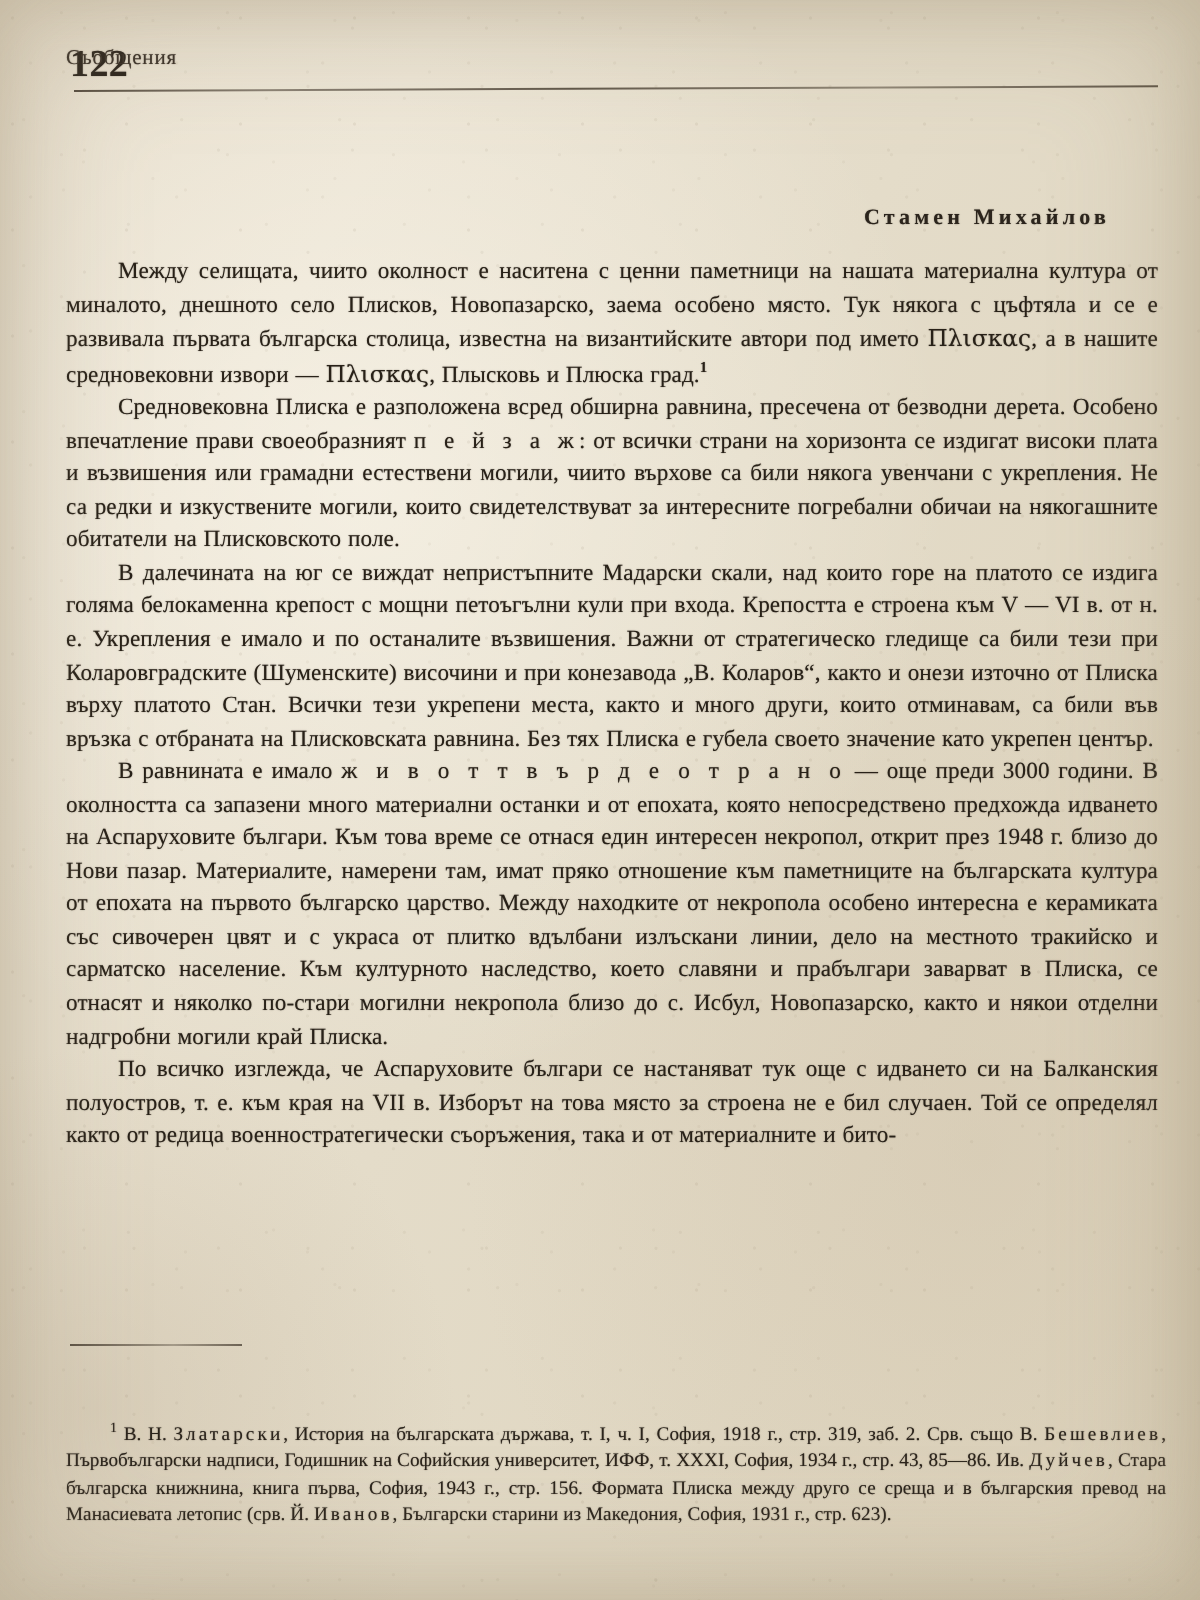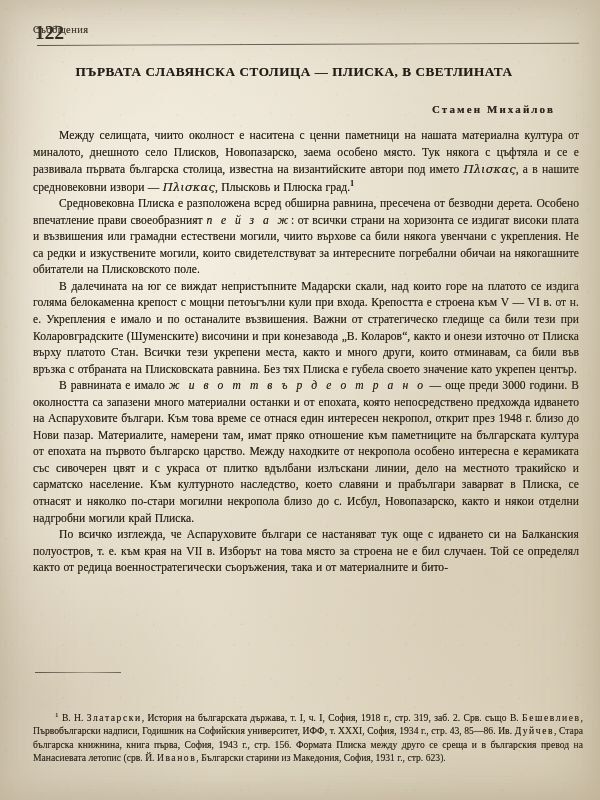--- a/index.html
+++ b/index.html
@@ -140,22 +140,22 @@
     margin: 0;
     font-size: 11.6px;
     line-height: 16.55px;
     text-align: justify;
     text-indent: 26px;
     letter-spacing: .05px;
     word-spacing: .4px;
     -webkit-hyphens: none;
     hyphens: none;
   }
-  .sp { letter-spacing: 2.6px; font-style: italic; }
-  .grk { font-family: "DejaVu Serif", serif; font-style: italic; }
+  .sp { letter-spacing: 2.6px; }
+  .grk { font-family: "DejaVu Serif", serif; }
   sup.fn {
     font-size: 7.5px;
     vertical-align: super;
     line-height: 0;
     font-weight: bold;
   }
 
   
   .fnrule {
     position: absolute;
@@ -196,21 +196,21 @@
 
   <div id="content">
 
     <div class="runhead">
       <span class="folio">122</span>
       <span class="runtitle">Съобщения</span>
     </div>
     <div class="headrule"></div>
 
     <div class="title">
-      <span>ПЪРВАТА СЛАВЯНСКА СТОЛИЦА — ПЛИСКА, В СВЕТЛИНАТА</span><br>
+      <br>
     </div>
     <div class="byline">Стамен Михайлов</div>
 
     <div class="body">
 
       <p><span>Между селищата, чиито околност е наситена с ценни паметници на нашата материална култура от миналото, днешното село Плисков, Новопазарско, заема особено място. Тук някога с цъфтяла и се е развивала първата българска столица, известна на византийските автори под името </span><span class="grk">Πλισκας</span><span>, а в нашите средновековни извори — </span><span class="grk">Πλισκας</span><span>, Плысковь и Плюска град.</span><sup class="fn">1</sup></p>
 
       <p><span>Средновековна Плиска е разположена всред обширна равнина, пресечена от безводни дерета. Особено впечатление прави своеобразният </span><span class="sp">п е й з а ж</span><span>: от всички страни на хоризонта се издигат високи плата и възвишения или грамадни естествени могили, чиито върхове са били някога увенчани с укрепления. Не са редки и изкуствените могили, които свидетелствуват за интересните погребални обичаи на някогашните обитатели на Плисковското поле.</span></p>
 
       <p>В далечината на юг се виждат непристъпните Мадарски скали, над които горе на платото се издига голяма белокаменна крепост с мощни петоъгълни кули при входа. Крепостта е строена към V — VI в. от н. е. Укрепления е имало и по останалите възвишения. Важни от стратегическо гледище са били тези при Коларовградските (Шуменските) височини и при конезавода „В. Коларов“, както и онези източно от Плиска върху платото Стан. Всички тези укрепени места, както и много други, които отминавам, са били във връзка с отбраната на Плисковската равнина. Без тях Плиска е губела своето значение като укрепен център.</p>

